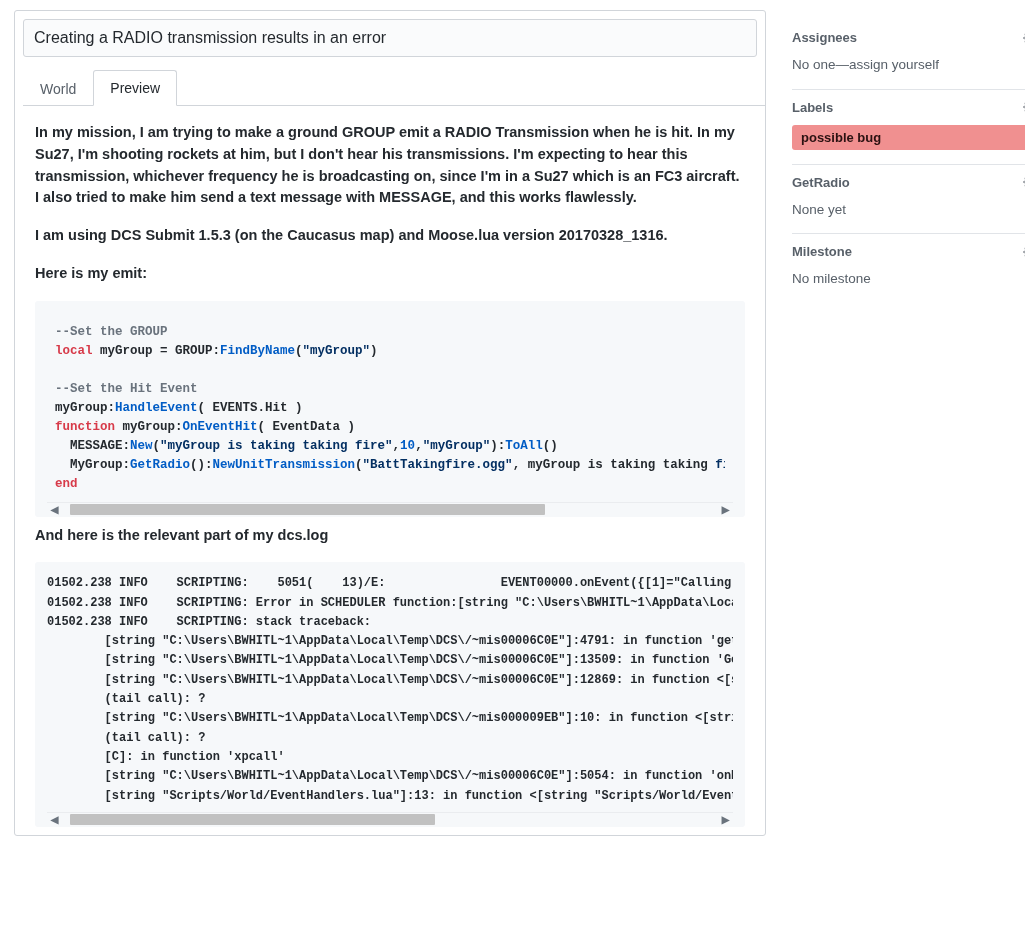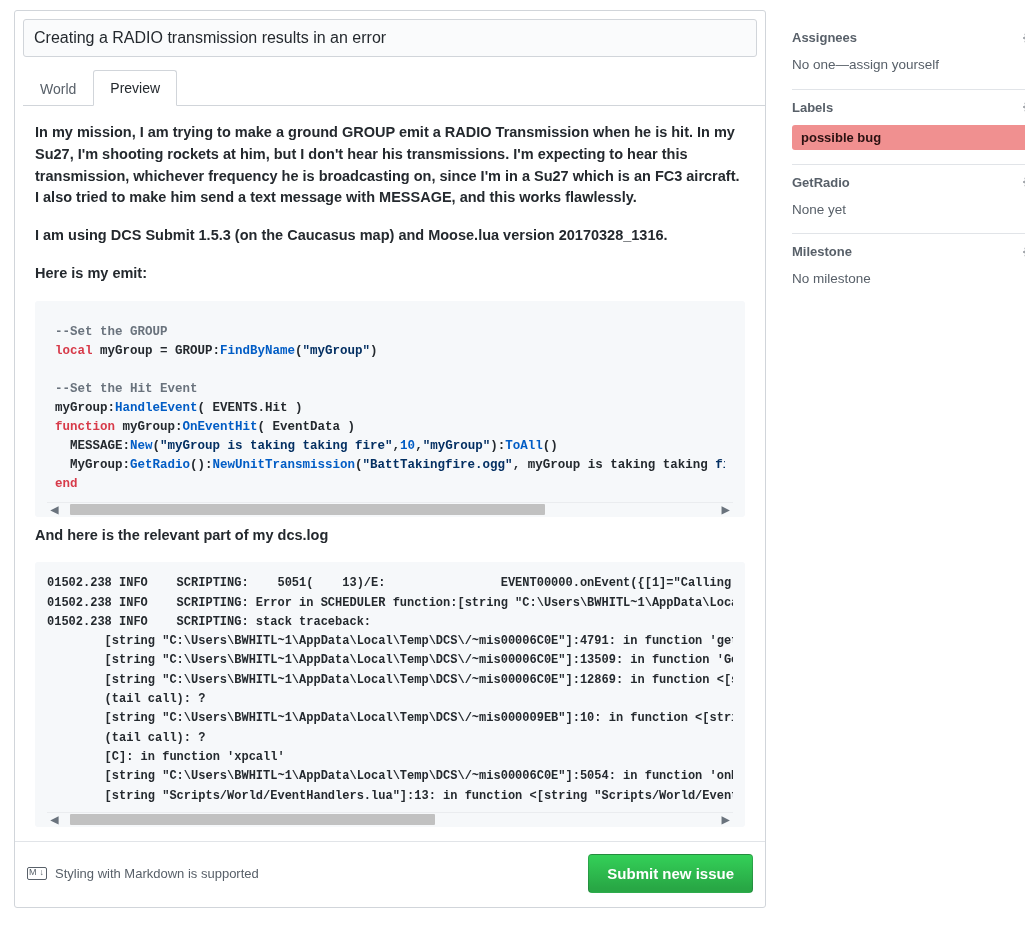--- a/index.html
+++ b/index.html
@@ -314,27 +314,20 @@
           <div class="scrollbar">
             <div class="scroll-arrow">◀</div>
             <div class="scroll-track">
               <div class="scroll-thumb" style="left:8px;width:365px;"></div>
             </div>
             <div class="scroll-arrow">▶</div>
           </div>
         </div>
       </div>
 
-      <div class="form-footer">
-        <div class="markdown-note">
-          <span class="md-icon"></span>
-          <span>Styling with Markdown is supported</span>
-        </div>
-        <button class="submit-btn">Submit new issue</button>
-      </div>
 
     </div>
   </div>
 
   <div class="sidebar">
 
     <div class="side-section">
       <div class="side-head">
         <span class="side-title">Assignees</span>
         <span class="gear">

